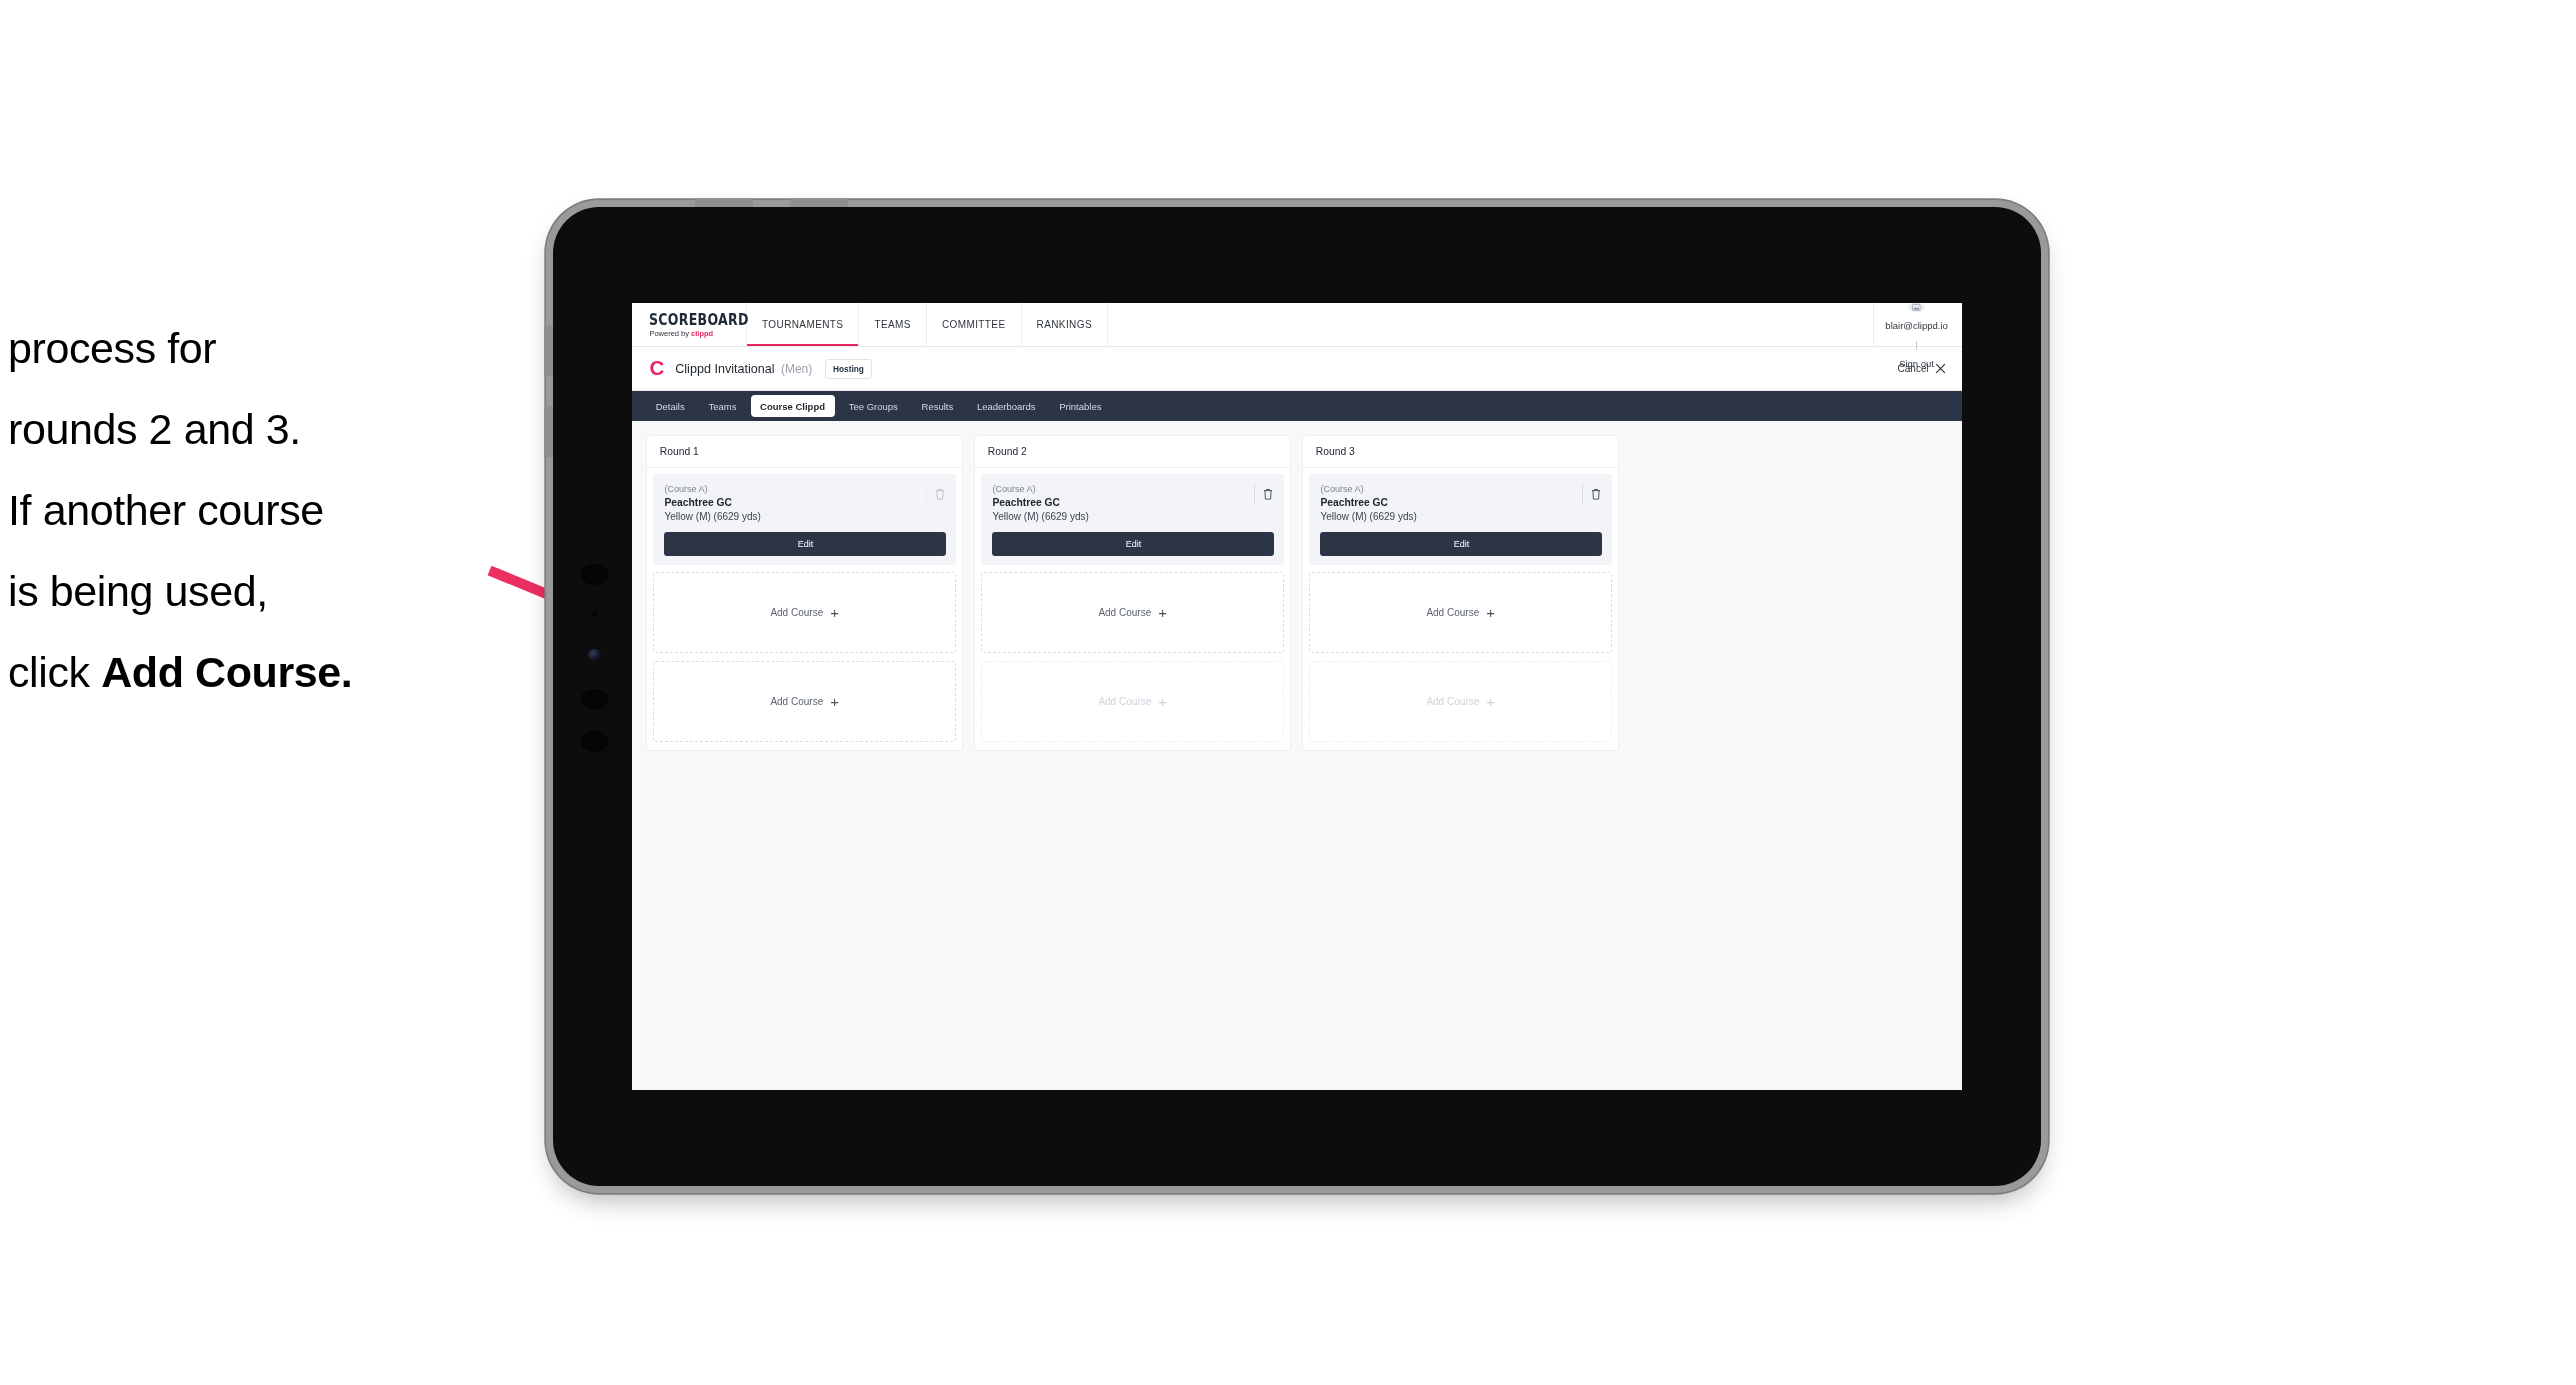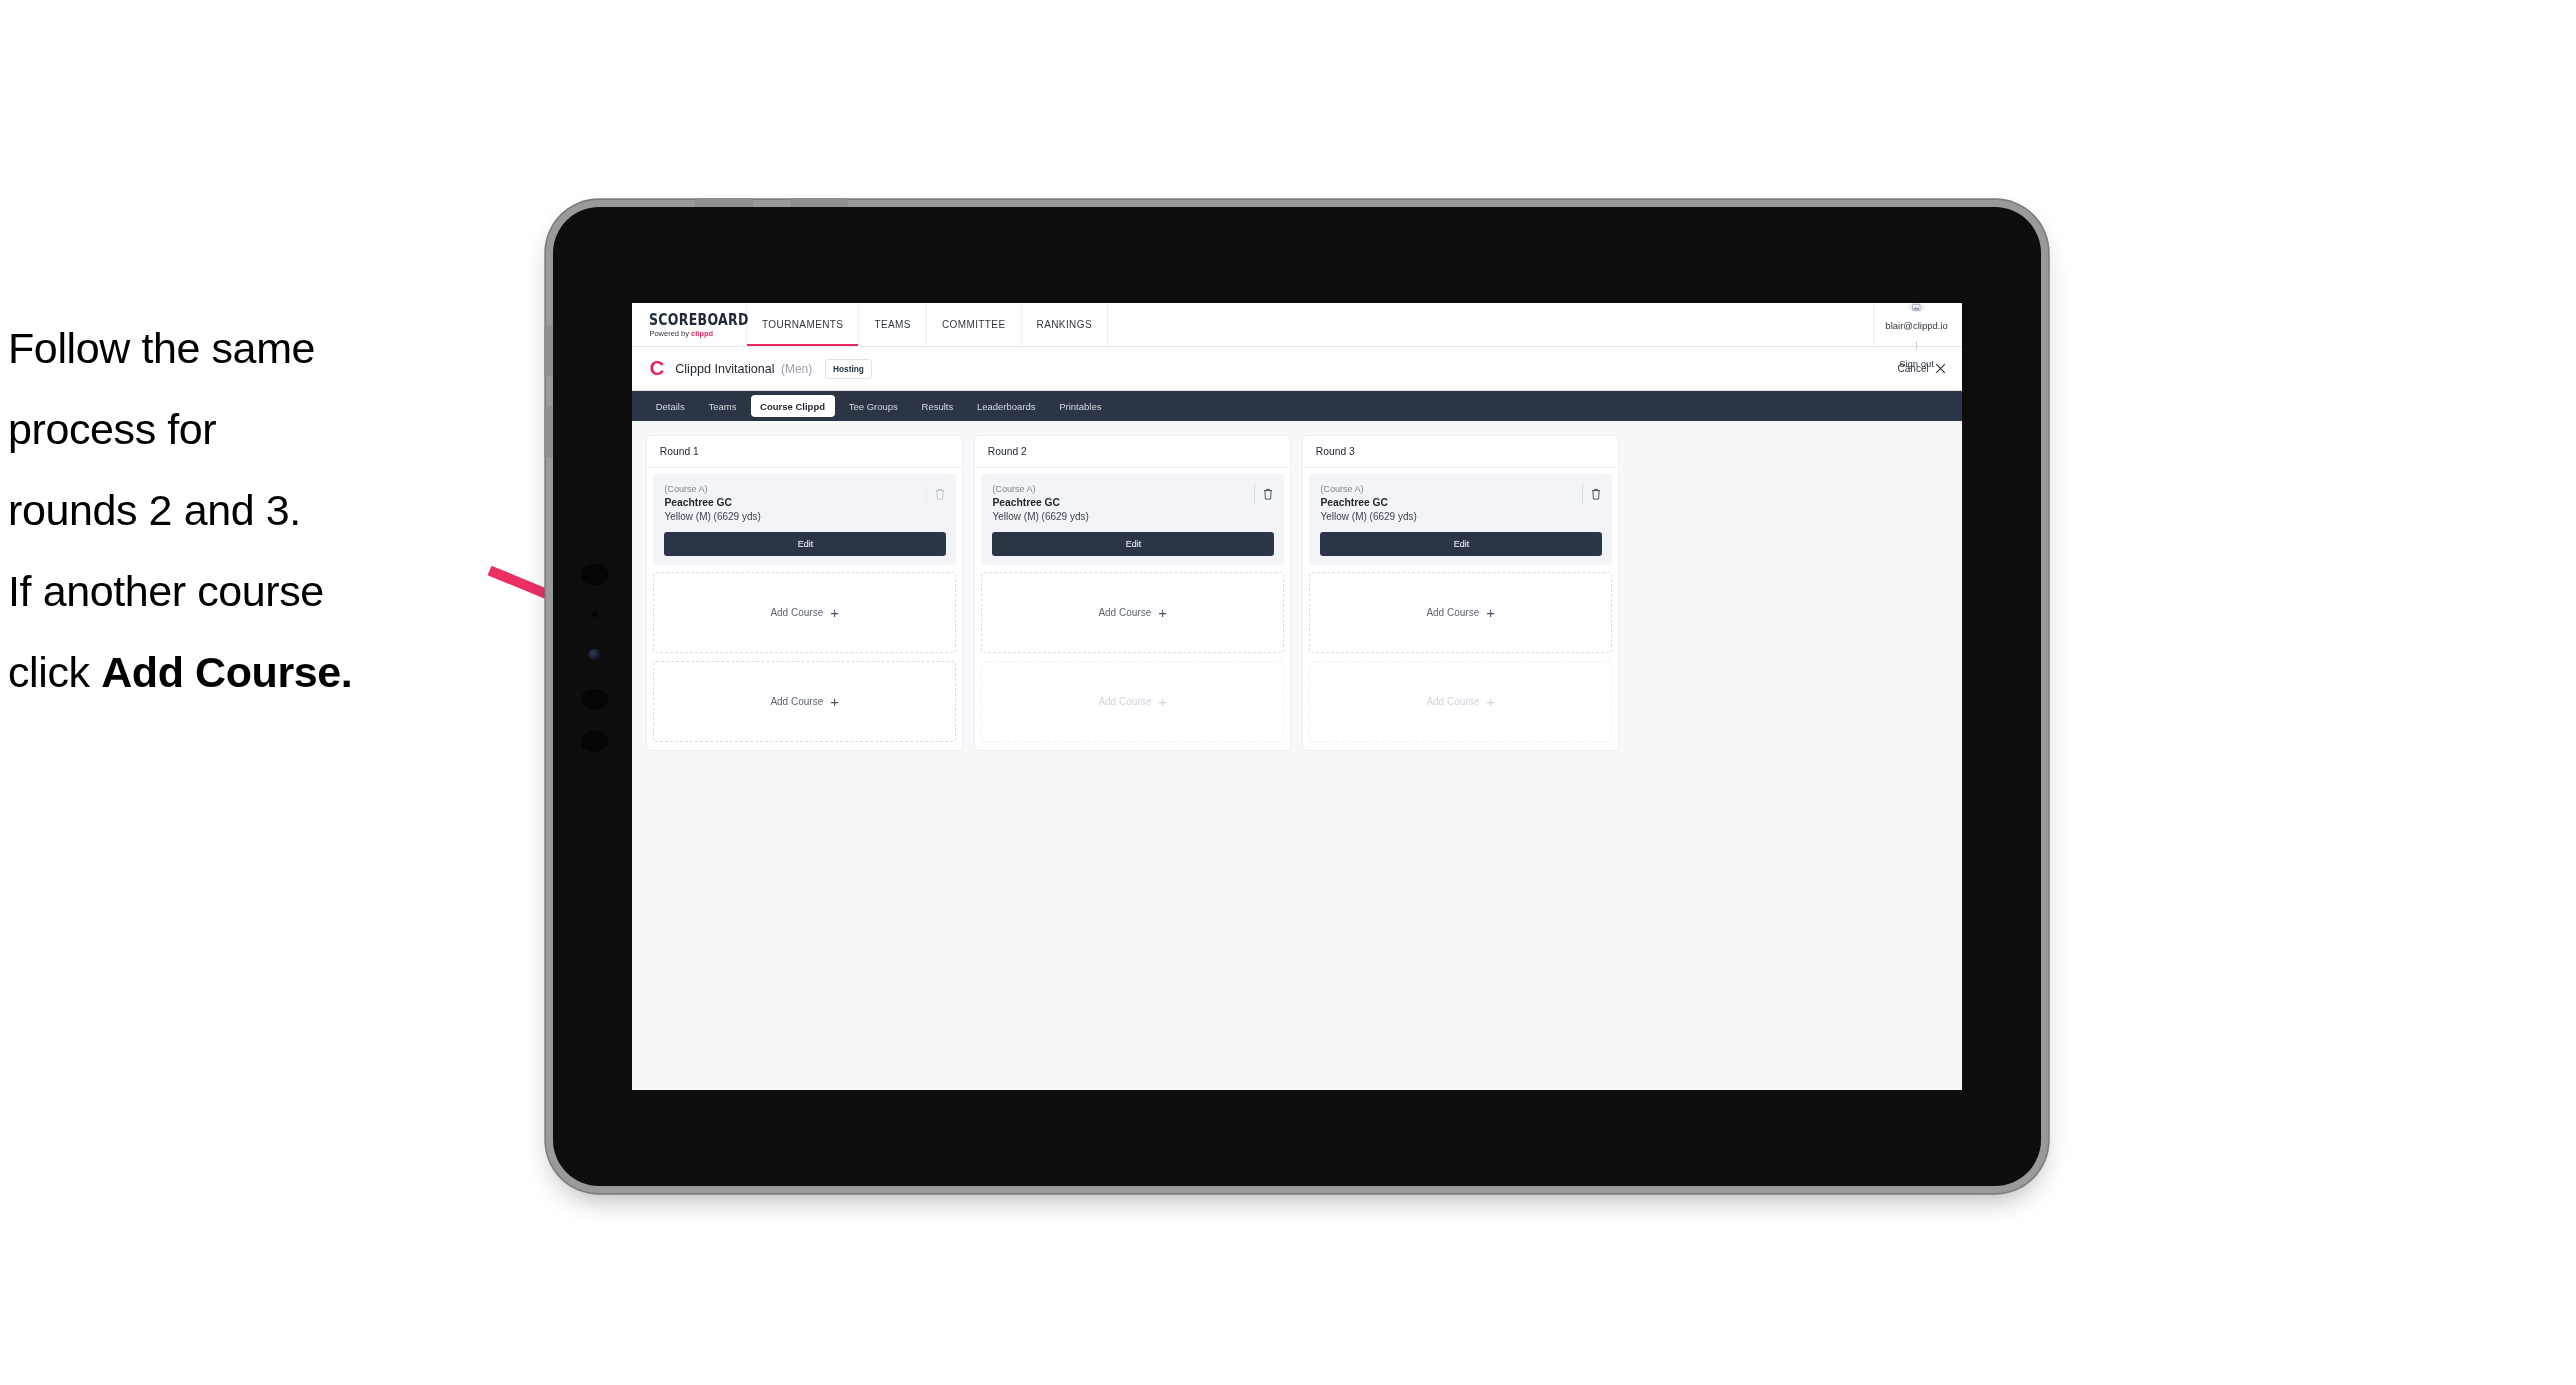--- a/index.html
+++ b/index.html
@@ -309,24 +309,24 @@
     color: #4b5260;
     font-weight: 300;
   }
   .add-course.dim { color: #cfd3da; border-color: #eceef1; }
   .add-course.dim .plus { color: #cfd3da; }
 </style>
 </head>
 <body>
 
 <div id="annotation">
-  <div>Follow the same</div>
   <div>process for</div>
   <div>rounds 2 and 3.</div>
   <div>If another course</div>
+  <div>is being used,</div>
   <div><span>click </span><span class="bold">Add Course.</span></div>
 </div>
 
 <svg id="arrow-annotation" viewBox="0 0 440 230">
   <defs>
     <marker id="ah" markerWidth="7" markerHeight="7" refX="2.2" refY="3.5" orient="auto">
       <path d="M0,0 L7,3.5 L0,7 L1.6,3.5 Z" fill="#ec2f63"></path>
     </marker>
   </defs>
   <line x1="40" y1="42" x2="374" y2="180" stroke="#ec2f63" stroke-width="13" marker-end="url(#ah)"></line>

